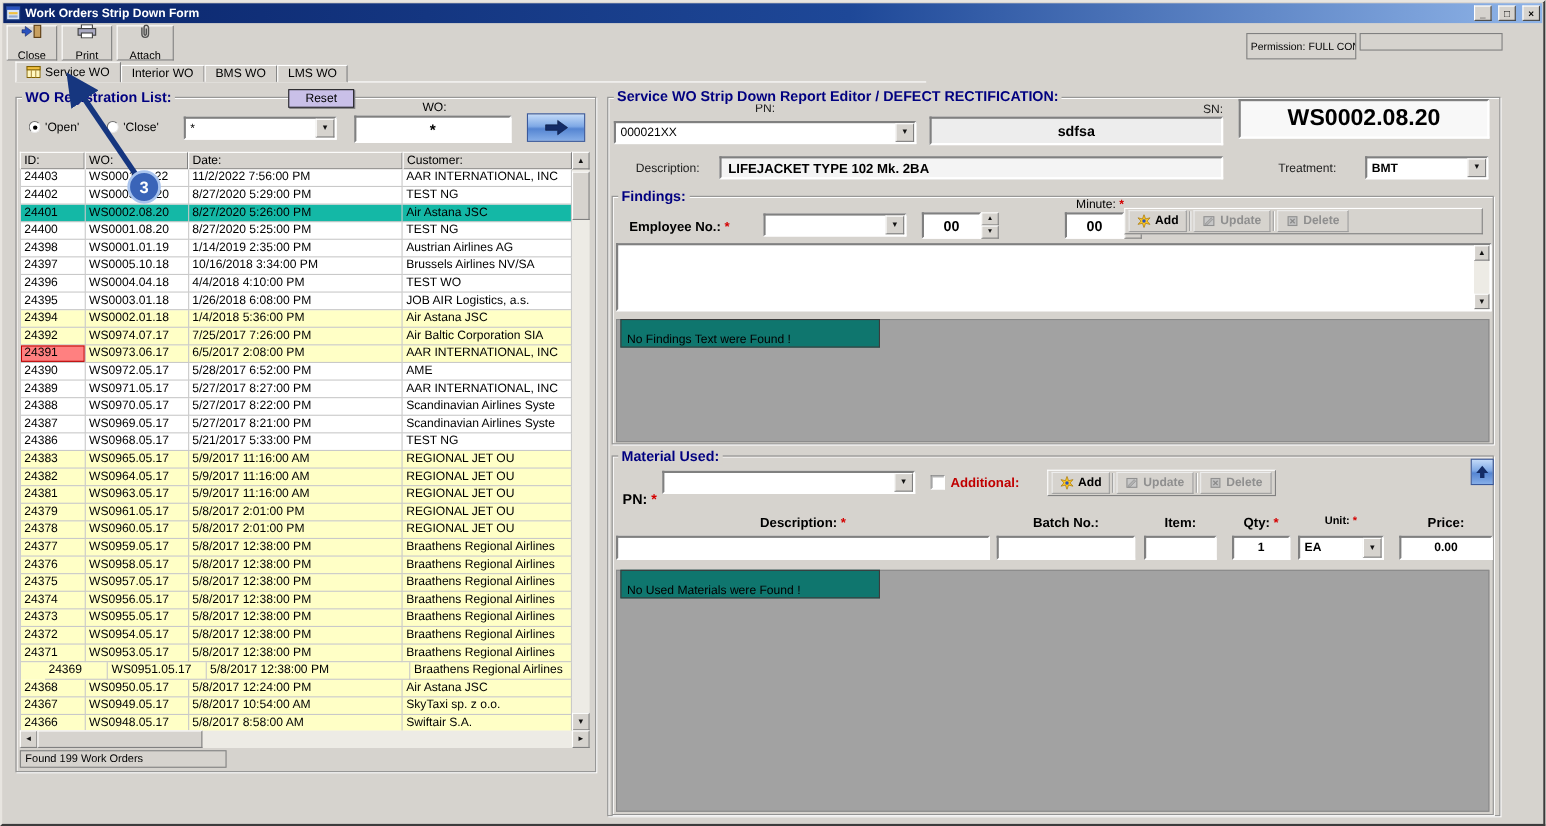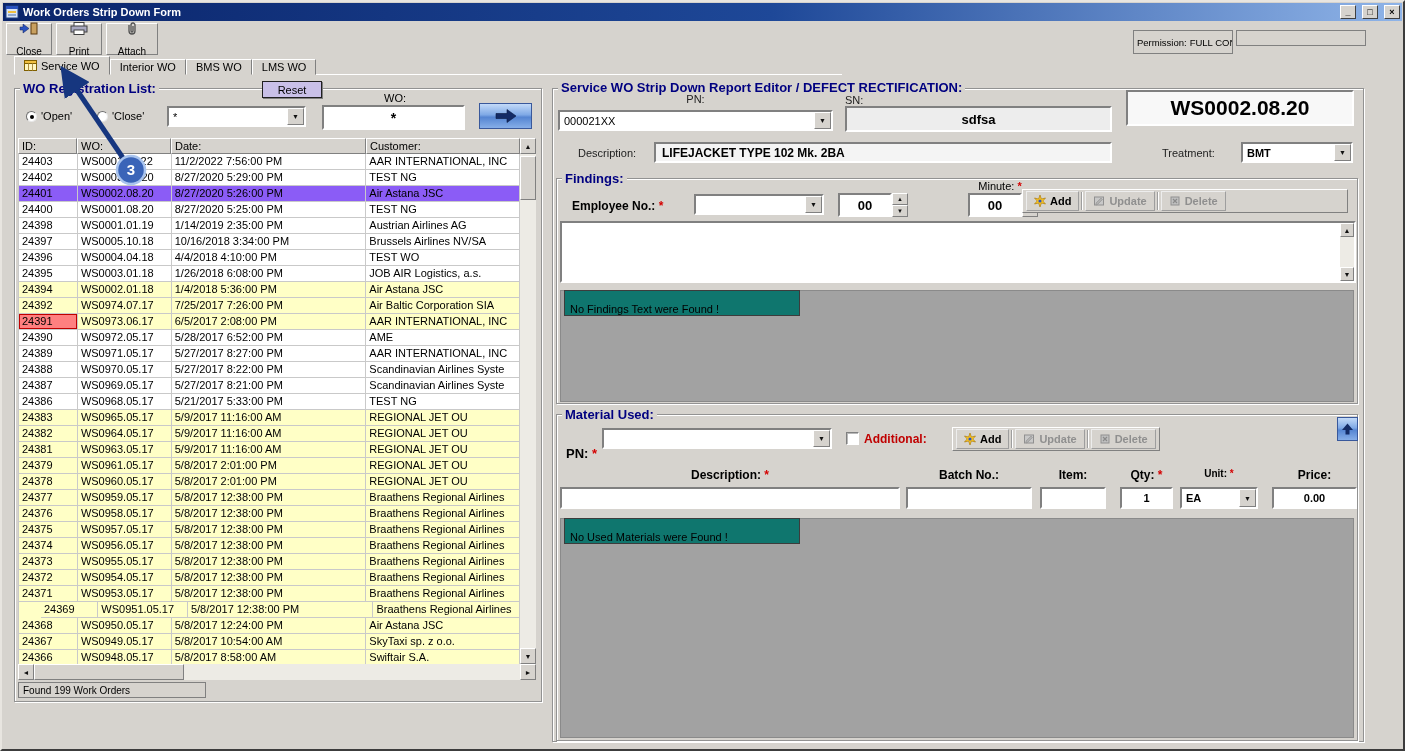--- a/index.html
+++ b/index.html
@@ -36,21 +36,21 @@
     background:linear-gradient(180deg,#C3DAF8 0%,#7FA9E6 45%,#5585D2 55%,#86AEE8 100%);border:1px solid #39589B}
   .radio{display:inline-block;width:11px;height:11px;border-radius:50%;background:#fff;
     border:1px solid;border-color:#6E6E6E #E8E8E8 #E8E8E8 #6E6E6E;position:relative;vertical-align:-2px;margin-right:4px}
   .radio.on::after{content:"";position:absolute;left:3px;top:3px;width:4px;height:4px;border-radius:50%;background:#000}
   .thead{position:absolute;left:18px;top:138px;display:flex;z-index:2}
   .hcell{height:16px;background:#D6D3CE;border:1px solid;border-color:#fff #808080 #808080 #fff;
     padding:1px 3px;font-size:11px;overflow:hidden;white-space:nowrap}
   .tbody{position:absolute;left:18px;top:154px;width:502px;height:510px;overflow:hidden;background:#fff;z-index:2;border-left:1px solid #C9C9C9}
   .trow{display:flex;height:16px;background:#fff}
   .trow.yel{background:#FFFFC6}
-  .trow.sel{background:#8b5cf6}
+  .trow.sel{background:#14b8a6}
   .tcell{border-right:1px solid #C9C9C9;border-bottom:1px solid #C9C9C9;padding:1px 3px;
     font-size:11px;line-height:13px;overflow:hidden;white-space:nowrap;height:16px}
   .tcell.idred{background:#FF8080;box-shadow:inset 0 0 0 1px #C00000}
   .sb{position:absolute;background:#EDEBE5}
   .sbtn{position:absolute;background:#D6D3CE;border:1px solid;border-color:#fff #808080 #808080 #fff;
     display:flex;align-items:center;justify-content:center;font-size:7px;color:#111;z-index:3}
   .sthumb{position:absolute;background:#D6D3CE;border:1px solid;border-color:#fff #808080 #808080 #fff;z-index:3}
   .statusbox{position:absolute;border:1px solid #808080;background:#D6D3CE;font-size:10px;display:flex;align-items:center;padding:0 4px}
   .graypanel{position:absolute;background:#A2A2A2;border:1px solid #8A8A8A}
   .msgbox{position:absolute;background:#0f766e;border:1px solid #3C3C3C;font-size:11px;display:flex;padding:12px 5px;white-space:nowrap;z-index:2}
@@ -395,21 +395,21 @@
 <div class="sbtn" style="left:520px;top:664px;width:16px;height:16px">►</div>
 
 <div class="statusbox" style="left:18px;top:682px;width:188px;height:16px">
   <span>Found 199 Work Orders</span>
 </div>
 
 <div class="gb" style="left:552px;top:88px;width:812px;height:654px"></div>
 <span class="gbtitle" style="left:558px;top:80px">Service WO Strip Down Report Editor / DEFECT RECTIFICATION:</span>
 
 <div class="lbl" style="left:558px;top:93px;width:275px;text-align:center;color:#222">PN:</div>
-<div class="lbl" style="left:845px;top:94px;width:267px;text-align:left;color:#222">SN:</div>
+<div class="lbl" style="left:845px;top:94px;width:267px;text-align:right;color:#222">SN:</div>
 
 <div class="combo" style="left:558px;top:110px;width:275px;height:21px">
   <span class="cval">000021XX</span>
   <span class="dbtn">▼</span>
 </div>
 
 <div class="abs ctr" style="left:845px;top:106px;width:267px;height:26px;background:#EDEDED;border:2px solid;border-color:#808080 #fff #fff #808080;font-weight:bold;font-size:13px">
   <span>sdfsa</span>
 </div>
 

